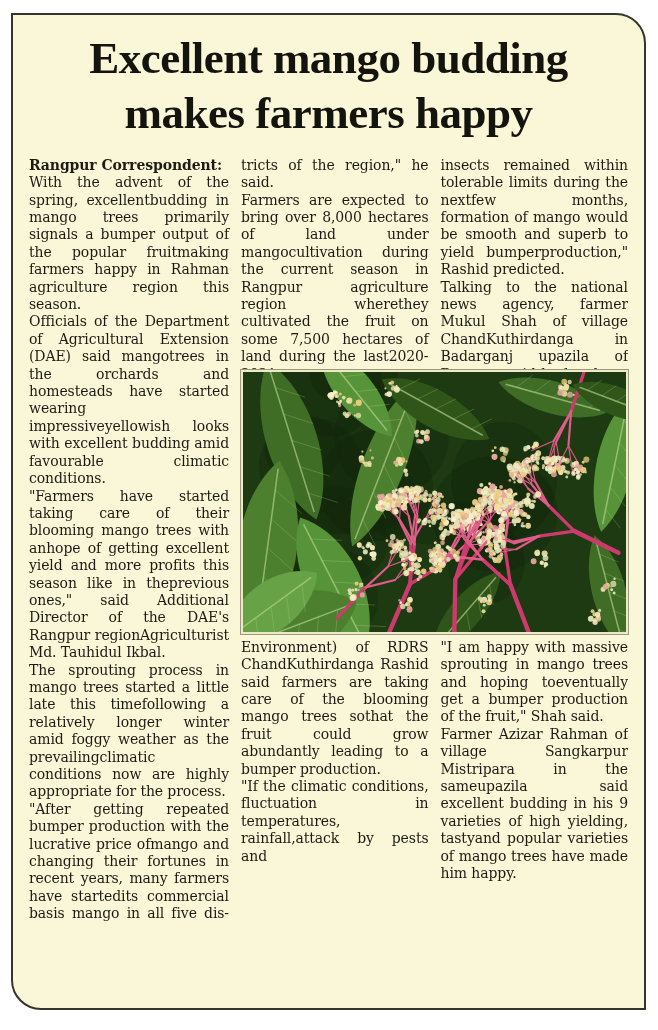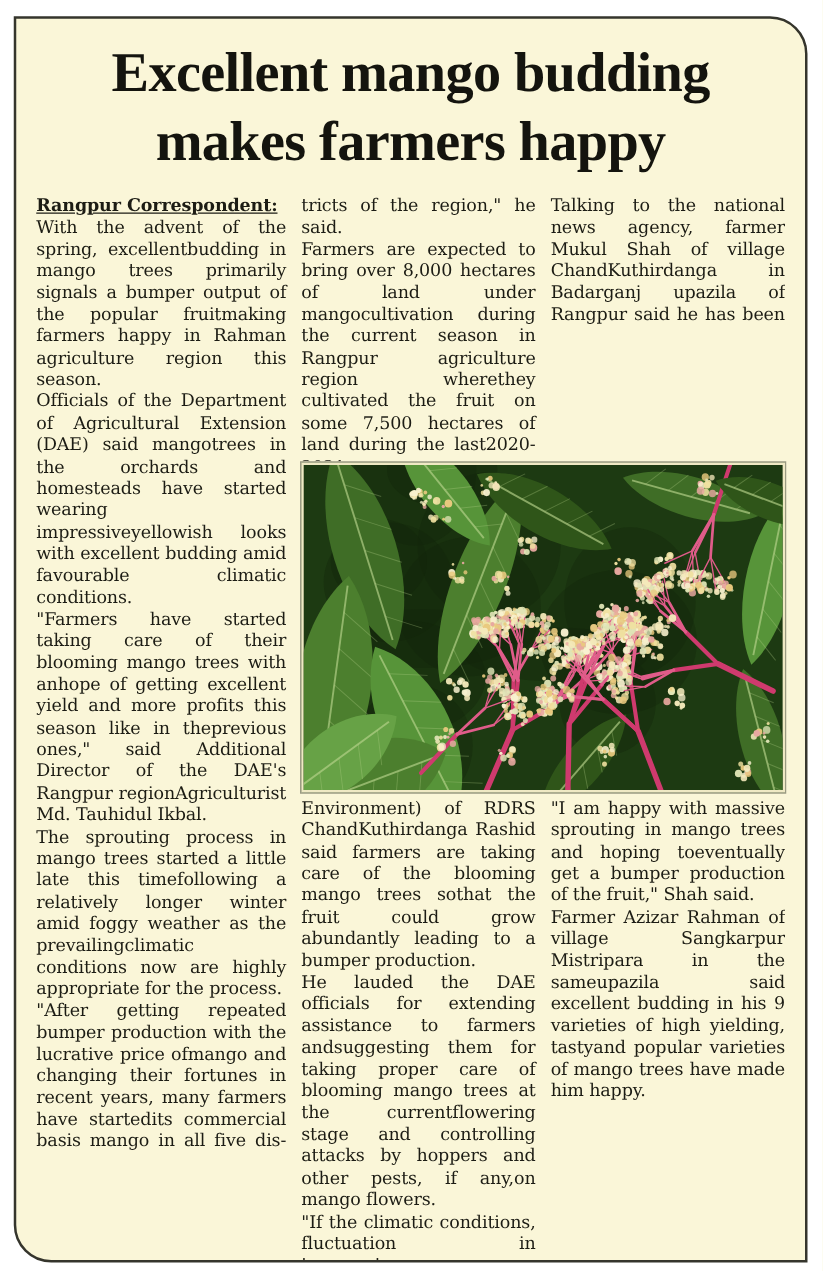--- a/index.html
+++ b/index.html
@@ -11,21 +11,21 @@
         text-align:center;margin:8px auto 16px auto;max-width:560px;color:#14140e;letter-spacing:-0.5px;}
   .bodytxt{display:flex;gap:12px;font-size:14px;line-height:17.4px;letter-spacing:-0.1px;text-align:justify;}
   .col1{width:200px;flex:0 0 auto;}
   .rightcols{flex:1;display:flex;flex-direction:column;min-width:0;}
   .row{display:flex;gap:12px;}
   .row > .col{flex:1;min-width:0;}
   .row.top{height:212px;overflow:hidden;}
   .row.bottom{flex:1;overflow:hidden;}
   p{margin:0;}
   .cont{text-align-last:justify;}
-  .byline{margin-right:7px;text-decoration:underline;}
+  .byline{margin-right:7px;}
   figure.photo{margin:1px 0 5px 0;border:2px solid #efe9c4;outline:1px solid #9a9a82;background:#1d3a12;}
   figure.photo svg{display:block;width:100%;height:260px;}
 </style>
 </head>
 <body>
 
 <div class="page">
   <article class="clip">
     <h1 class="headline">Excellent mango budding makes farmers happy</h1>
     <div class="bodytxt">
@@ -39,20 +39,21 @@
       </div>
 
       <div class="rightcols">
         <div class="row top">
           <div class="col">
             <p>tricts of the region," he said.</p>
             <p>Farmers are expected to bring over 8,000 hectares of land under mangocultivation during the current season in Rangpur agriculture region wherethey cultivated the fruit on some 7,500 hectares of land during the last2020-2021 season.</p>
 
           </div>
           <div class="col">
+            <p>insects remained within tolerable limits during the nextfew months, formation of mango would be smooth and superb to yield bumperproduction," Rashid predicted.</p>
             <p class="cont">Talking to the national news agency, farmer Mukul Shah of village ChandKuthirdanga in Badarganj upazila of Rangpur said he has been</p>
           </div>
         </div>
 
         <figure class="photo">
           <svg viewBox="0 0 408 266" preserveAspectRatio="none">
               <rect x="0" y="0" width="408" height="266" fill="#1d3a12"></rect>
               <ellipse cx="278" cy="112" rx="56" ry="61" fill="#12260b" opacity="0.38"></ellipse>
               <ellipse cx="101" cy="142" rx="80" ry="24" fill="#12260b" opacity="0.38"></ellipse>
               <ellipse cx="44" cy="250" rx="46" ry="33" fill="#12260b" opacity="0.38"></ellipse>
@@ -1524,21 +1525,20 @@
                 <line x1="0" y1="0" x2="15" y2="11.11111111111111" stroke="#b9d48d" stroke-width="0.8" opacity="0.3"></line>
                 <line x1="0" y1="16.666666666666668" x2="15" y2="27.77777777777778" stroke="#b9d48d" stroke-width="0.8" opacity="0.3"></line>
                 <line x1="0" y1="33.333333333333336" x2="15" y2="44.44444444444444" stroke="#b9d48d" stroke-width="0.8" opacity="0.3"></line>
               </g>
             </svg>
         </figure>
 
         <div class="row bottom">
           <div class="col">
             <p>Environment) of RDRS ChandKuthirdanga Rashid said farmers are taking care of the blooming mango trees sothat the fruit could grow abundantly leading to a bumper production.</p>
-            <p>He lauded the DAE officials for extending assistance to farmers andsuggesting them for taking proper care of blooming mango trees at the currentflowering stage and controlling attacks by hoppers and other pests, if any,on mango flowers.</p>
             <p class="cont">"If the climatic conditions, fluctuation in temperatures, rainfall,attack by pests and</p>
           </div>
           <div class="col">
             <p>"I am happy with massive sprouting in mango trees and hoping toeventually get a bumper production of the fruit," Shah said.</p>
             <p>Farmer Azizar Rahman of village Sangkarpur Mistripara in the sameupazila said excellent budding in his 9 varieties of high yielding, tastyand popular varieties of mango trees have made him happy.</p>
           </div>
         </div>
       </div>
 
     </div>

